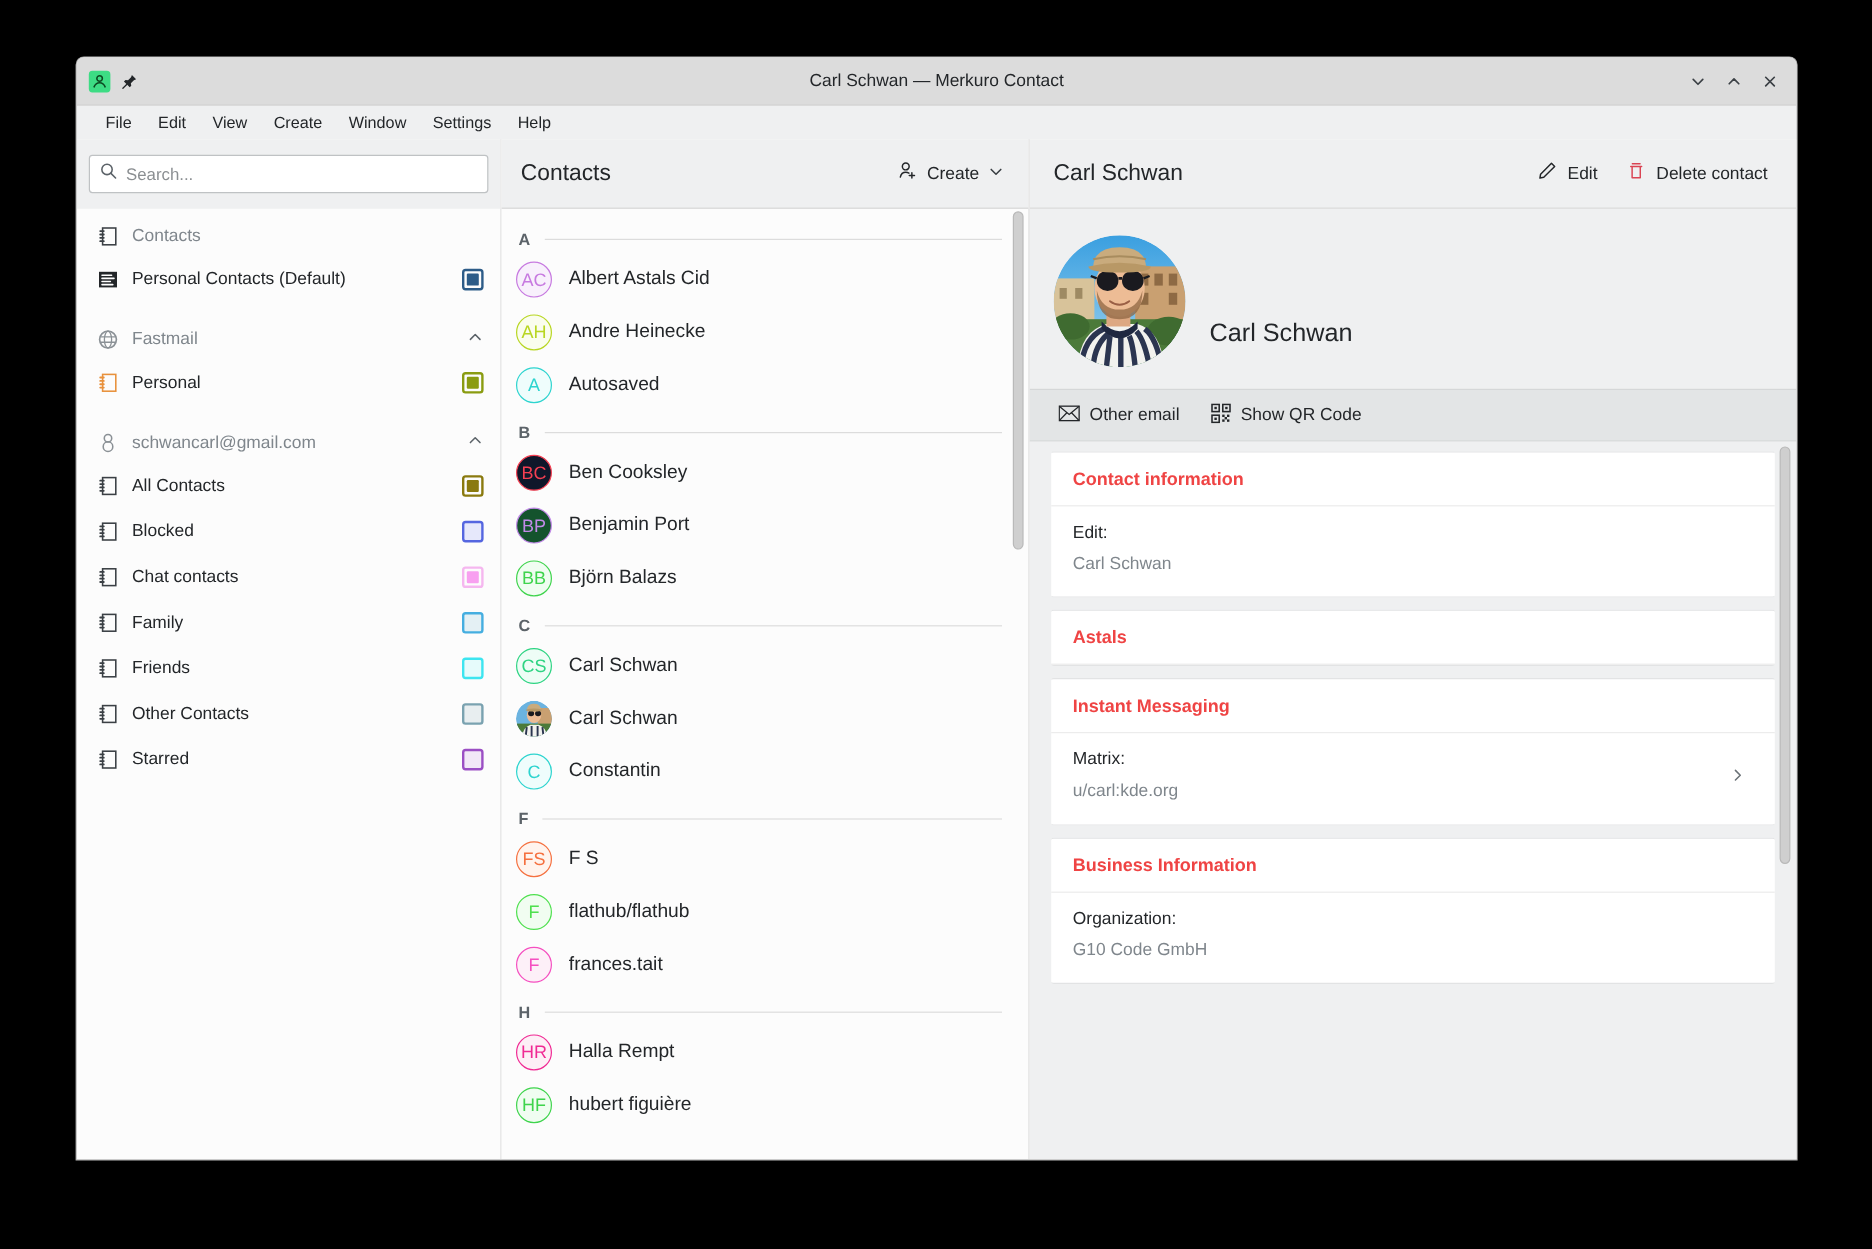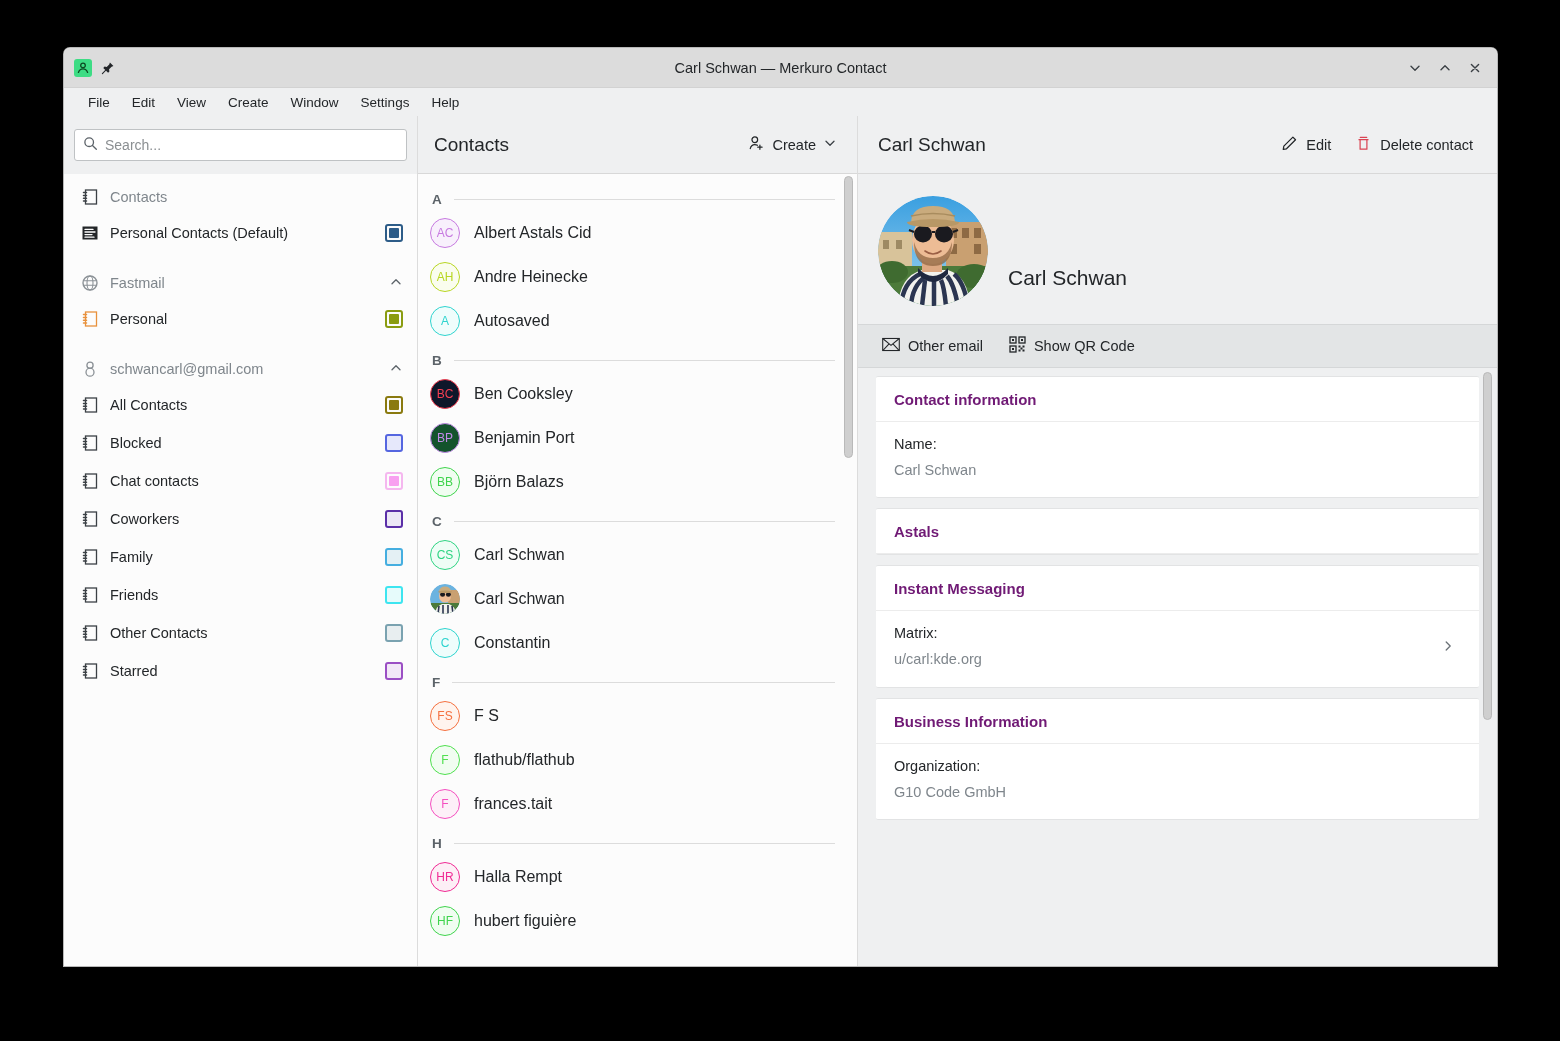--- a/index.html
+++ b/index.html
@@ -195,21 +195,21 @@
     display: flex; align-items: center;
     height: 44px;
     padding: 0 16px 0 12px;
     gap: 14px;
     cursor: default;
   }
   .avatar-sm {
     width: 30px; height: 30px;
     border-radius: 50%;
     display: flex; align-items: center; justify-content: center;
-    font-size: 12px;
+    font-size: 15px;
     flex: 0 0 auto;
     overflow: hidden;
   }
   .contact-name { font-size: 16px; color: #232629; }
   #list-scrollbar {
     position: absolute;
     right: 4px; top: 60px;
     width: 9px; height: 282px;
     background: #cfcfcf;
     border: 1px solid #b9b9b9;
@@ -276,21 +276,21 @@
     background: #ffffff;
     border: 1px solid #e2e3e4;
     border-left: none; border-right: none;
     margin: 0 18px 10px 18px;
     border-radius: 2px;
   }
   .card-head {
     padding: 14px 18px 13px 18px;
     font-size: 15px;
     font-weight: bold;
-    color: #701a75;
+    color: #ef4444;
     border-bottom: 1px solid #ececec;
   }
   .field {
     padding: 14px 18px 16px 18px;
     display: flex; align-items: center;
   }
   .field-col { flex: 1; min-width: 0; }
   .field-label { font-size: 14.5px; color: #232629; margin-bottom: 7px; }
   .field-value { font-size: 14.5px; color: #7f868c; line-height: 1.55; }
   .field-chevron { flex: 0 0 auto; padding-right: 6px; }
@@ -446,30 +446,20 @@
           </div>
           <div class="sb-row">
             <span class="sb-icon">
               <svg width="18" height="18" viewBox="0 0 18 18">
       <rect x="4.5" y="2" width="11" height="14" fill="none" stroke="#3b4045" stroke-width="1.3"></rect>
       <path d="M2.5 4.6 h3 M2.5 7.4 h3 M2.5 10.2 h3 M2.5 13 h3" stroke="#3b4045" stroke-width="1.5" stroke-linecap="round"></path>
     </svg>
             </span>
             <span class="sb-label">Chat contacts</span>
             <span class="swatch checked" style="--sw: #f8a0f0; border-color: rgb(245, 183, 239);"></span>
-          </div>
-          <div class="sb-row">
-            <span class="sb-icon">
-              <svg width="18" height="18" viewBox="0 0 18 18">
-      <rect x="4.5" y="2" width="11" height="14" fill="none" stroke="#3b4045" stroke-width="1.3"></rect>
-      <path d="M2.5 4.6 h3 M2.5 7.4 h3 M2.5 10.2 h3 M2.5 13 h3" stroke="#3b4045" stroke-width="1.5" stroke-linecap="round"></path>
-    </svg>
-            </span>
-            <span class="sb-label">Coworkers</span>
-            <span class="swatch" style="--sw: #ece7f6; border-color: rgb(91, 47, 168); background: rgb(236, 231, 246);"></span>
           </div>
           <div class="sb-row">
             <span class="sb-icon">
               <svg width="18" height="18" viewBox="0 0 18 18">
       <rect x="4.5" y="2" width="11" height="14" fill="none" stroke="#3b4045" stroke-width="1.3"></rect>
       <path d="M2.5 4.6 h3 M2.5 7.4 h3 M2.5 10.2 h3 M2.5 13 h3" stroke="#3b4045" stroke-width="1.5" stroke-linecap="round"></path>
     </svg>
             </span>
             <span class="sb-label">Family</span>
             <span class="swatch" style="--sw: #e4f0f4; border-color: rgb(69, 174, 224); background: rgb(228, 240, 244);"></span>
@@ -773,21 +763,21 @@
           <span>Show QR Code</span>
         </div>
       </div>
 
       <div id="detail-scroll">
         <div id="detail-sections">
             <div class="card">
               <div class="card-head">Contact information</div>
               <div class="field">
                 <div class="field-col">
-                  <div class="field-label">Name:</div>
+                  <div class="field-label">Edit:</div>
                   <div class="field-value">Carl Schwan</div>
                 </div>
               </div>
             </div>
             <div class="card">
               <div class="card-head">Astals</div>
             </div>
             <div class="card">
               <div class="card-head">Instant Messaging</div>
               <div class="field">

